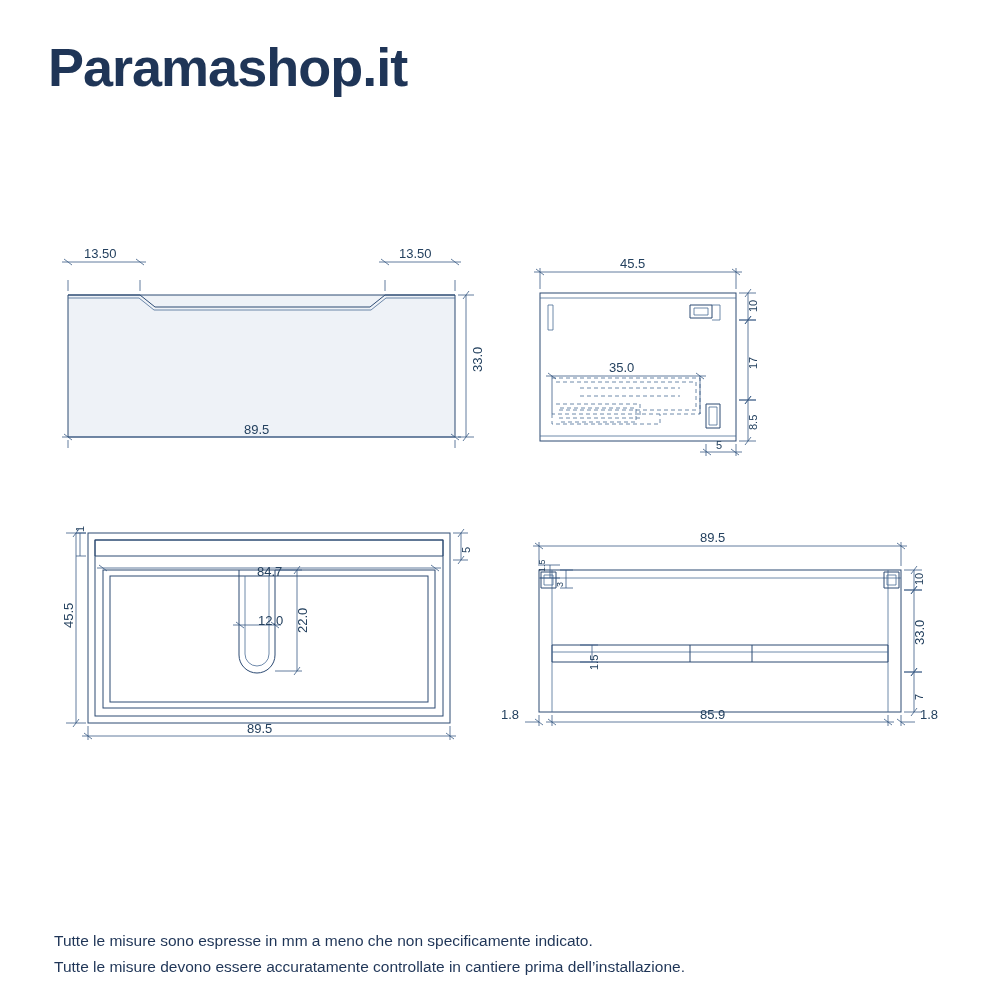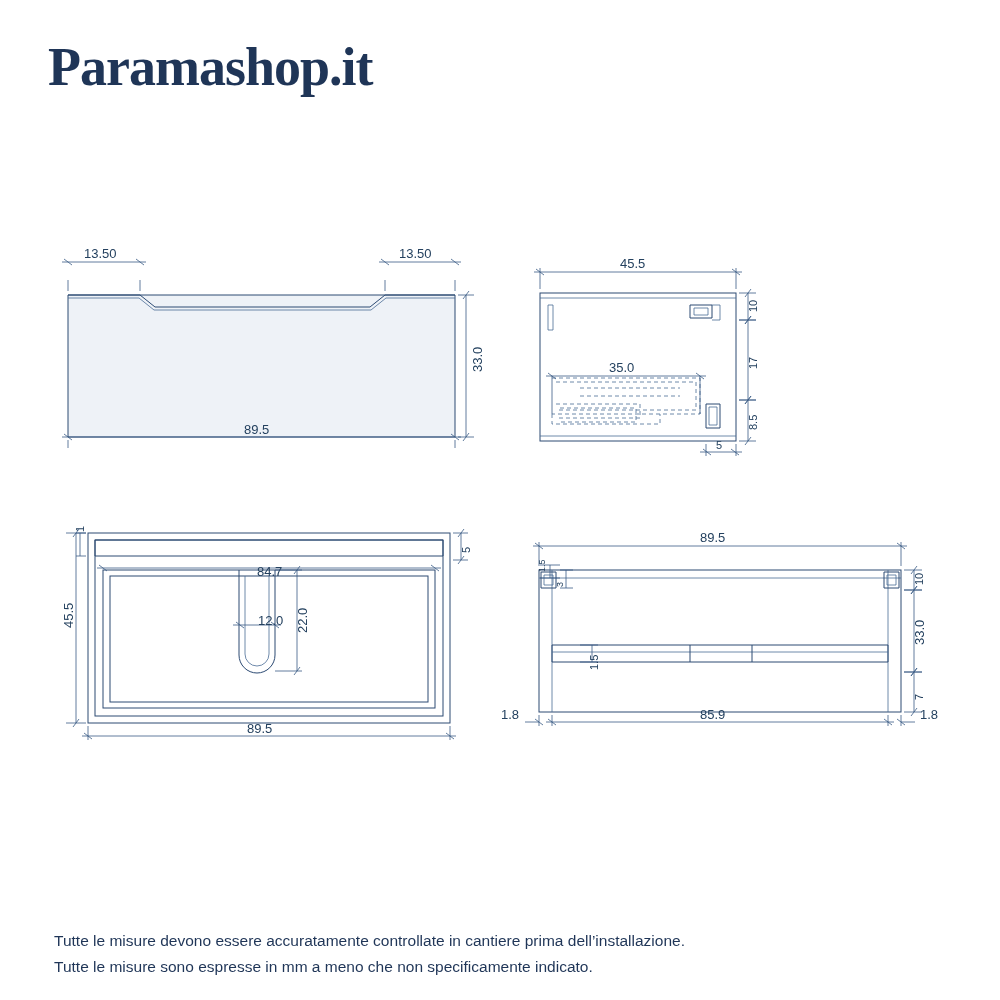--- a/index.html
+++ b/index.html
@@ -22,21 +22,21 @@
     height: 1000px;
   }
   .logo {
     position: absolute;
     left: 48px;
     top: 36px;
     font-size: 54px;
     font-weight: bold;
     letter-spacing: -1px;
     color: #1f3557;
-    font-family: Liberation Serif, serif;
+    font-family: Liberation Sans, sans-serif;
   }
   .footnotes {
     position: absolute;
     left: 54px;
     top: 928px;
     width: 900px;
     font-size: 15.5px;
     line-height: 26px;
     color: #1f3557;
   }
@@ -327,17 +327,17 @@
       <path class="dim" d="M535,719 L543,725"></path>
       <text class="dimtxt" x="519" y="719" text-anchor="end">1.8</text>
       <path class="dim" d="M901,722 L915,722"></path>
       <path class="dim" d="M897,719 L905,725"></path>
       <text class="dimtxt" x="920" y="719">1.8</text>
     </g>
 
   </svg>
 
   <div class="footnotes">
+    <div>Tutte le misure sono espresse in mm a meno che non specificamente indicato.</div>
     <div>Tutte le misure devono essere accuratamente controllate in cantiere prima dell’installazione.</div>
-    <div>Tutte le misure sono espresse in mm a meno che non specificamente indicato.</div>
   </div>
 
 </div>
 
 </body></html>

